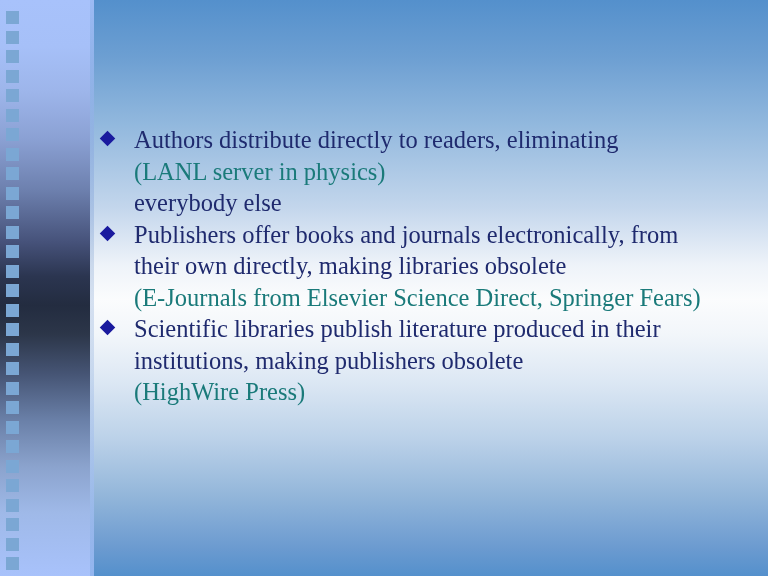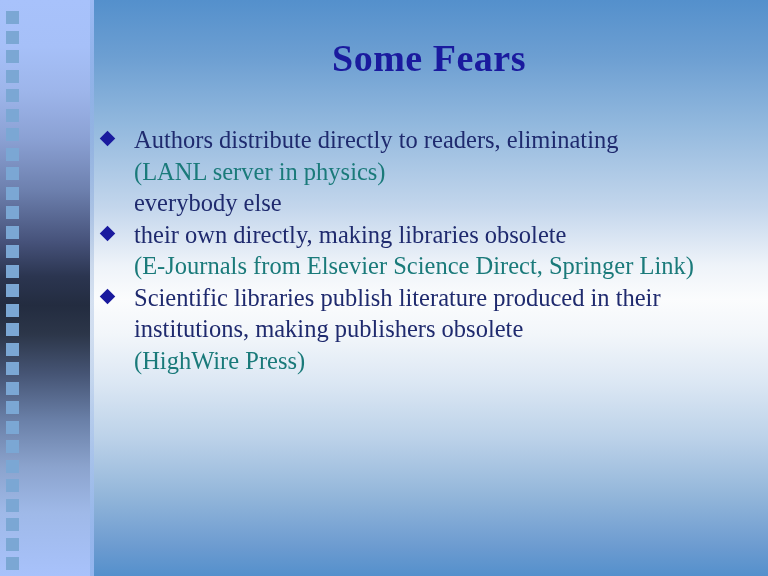--- a/index.html
+++ b/index.html
@@ -155,33 +155,33 @@
       <div class="tile" style="top: 440px;"></div>
       <div class="tile" style="top: 459.5px;"></div>
       <div class="tile" style="top: 479px;"></div>
       <div class="tile" style="top: 498.5px;"></div>
       <div class="tile" style="top: 518px;"></div>
       <div class="tile" style="top: 537.5px;"></div>
       <div class="tile" style="top: 557px;"></div>
     </div>
   <div id="sidebar-edge"></div>
 
-  <div id="title">Some Fears</div>
 
   <div id="content">
       <div class="bullet-item">
         <span class="bullet-marker"></span>
         <div class="line main">Authors distribute directly to readers, eliminating</div>
         <div class="line note">(LANL server in physics)</div>
         <div class="line main">everybody else</div>
       </div>
       <div class="bullet-item">
         <span class="bullet-marker"></span>
+        <div class="line main">Publishers offer books and journals electronically, from</div>
         <div class="line main">their own directly, making libraries obsolete</div>
-        <div class="line note">(E-Journals from Elsevier Science Direct, Springer Link)</div>
+        <div class="line note">(E-Journals from Elsevier Science Direct, Springer Fears)</div>
       </div>
       <div class="bullet-item">
         <span class="bullet-marker"></span>
         <div class="line main">Scientific libraries publish literature produced in their</div>
         <div class="line main">institutions, making publishers obsolete</div>
         <div class="line note">(HighWire Press)</div>
       </div>
     </div>
 
 </div>

